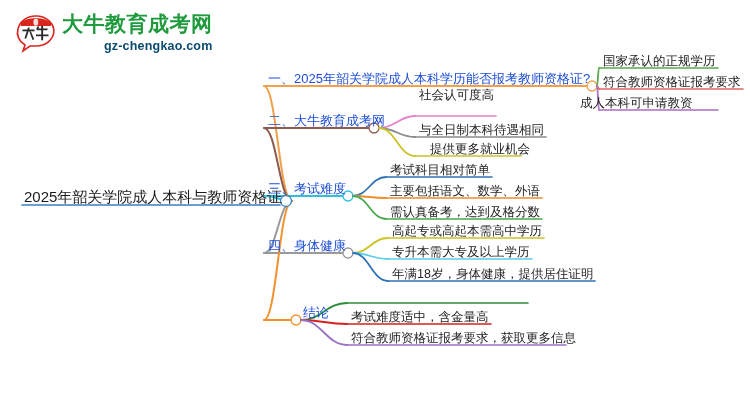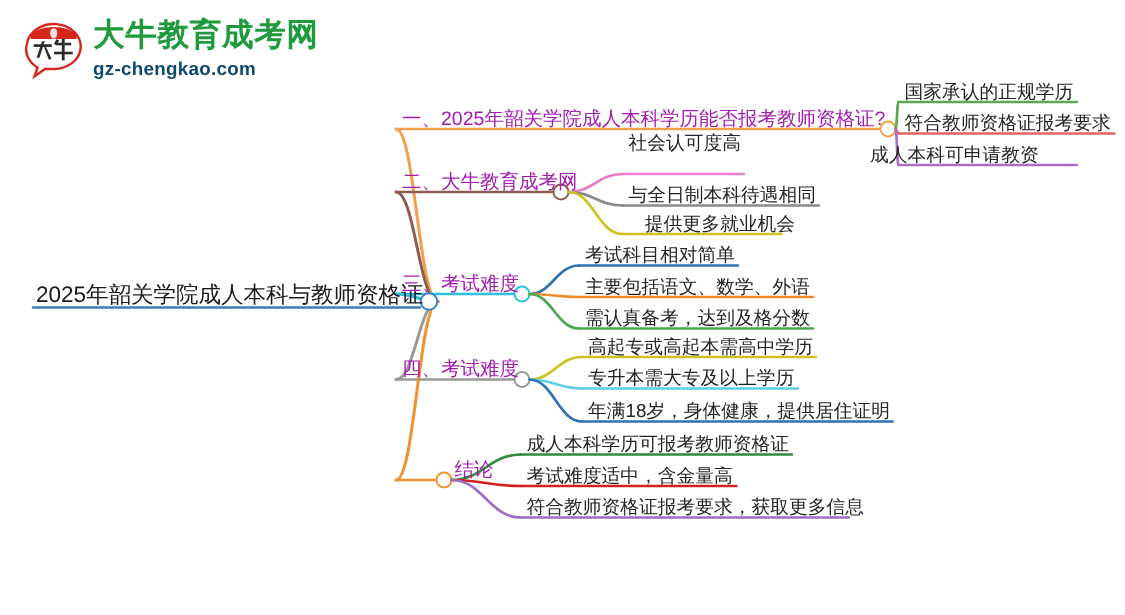--- a/index.html
+++ b/index.html
@@ -15,20 +15,21 @@
     font-family: "Liberation Sans", "DejaVu Sans", sans-serif;
   }
 
   
   #header {
     position: absolute;
     left: 0;
     top: 0;
     width: 750px;
     height: 62px;
+    text-align: right;
   }
   #logo-mark {
     position: absolute;
     left: 14px;
     top: 10px;
     width: 44px;
     height: 44px;
   }
   #brand-text {
     position: absolute;
@@ -75,21 +76,21 @@
     white-space: nowrap;
     color: #2b2b2b;
     line-height: 1;
   }
   .node-root {
     font-size: 15px;
     color: #1a1a1a;
   }
   .node-l1 {
     font-size: 13px;
-    color: #a21caf;
+    color: #1d4ed8;
   }
   .node-l2 {
     font-size: 12.5px;
     color: #242424;
   }
 </style>
 </head>
 <body>
 
 <div id="header">
@@ -162,35 +163,34 @@
       <path d="M 301 320 C 321.7 320, 326.3 345, 347 345" fill="none" stroke="#9a6fc4" stroke-width="1.8" stroke-linecap="round"></path>
       <path d="M 347 345 L 566 345" fill="none" stroke="#9a6fc4" stroke-width="1.6" stroke-linecap="round"></path>
       <circle cx="286" cy="201" r="5.5" fill="#ffffff" stroke="#3a7fc1" stroke-width="1.3"></circle>
     </svg>
 
   <div class="node node-root" id="node-root" style="left: 24px; top: 189px;">2025年韶关学院成人本科与教师资格证</div>
 
   <div class="node node-l1" id="node-b0" style="left: 268px; top: 72px;">一、2025年韶关学院成人本科学历能否报考教师资格证?</div>
   <div class="node node-l1" id="node-b1" style="left: 268px; top: 114px;">二、大牛教育成考网</div>
   <div class="node node-l1" id="node-b2" style="left: 268px; top: 182px;">三、考试难度</div>
-  <div class="node node-l1" id="node-b3" style="left: 268px; top: 239px;">四、考试难度</div>
+  <div class="node node-l1" id="node-b3" style="left: 268px; top: 239px;">四、身体健康</div>
   <div class="node node-l1" id="node-b4" style="left: 268px; top: 306px; margin-left: 35px;">结论</div>
 
   <div class="node node-l2" id="node-b0c0" style="left: 603px; top: 54.5px;">国家承认的正规学历</div>
   <div class="node node-l2" id="node-b0c1" style="left: 603px; top: 75.5px;">符合教师资格证报考要求</div>
   <div class="node node-l2" id="node-b0c2" style="left: 580px; top: 96.5px;">成人本科可申请教资</div>
 
   <div class="node node-l2" id="node-b1c0" style="left: 419px; top: 89px; text-align: right;">社会认可度高</div>
   <div class="node node-l2" id="node-b1c1" style="left: 419px; top: 123.5px;">与全日制本科待遇相同</div>
   <div class="node node-l2" id="node-b1c2" style="left: 419px; top: 142.5px; margin-left: 11px;">提供更多就业机会</div>
 
   <div class="node node-l2" id="node-b2c0" style="left: 390px; top: 163.5px;">考试科目相对简单</div>
   <div class="node node-l2" id="node-b2c1" style="left: 390px; top: 184.5px;">主要包括语文、数学、外语</div>
   <div class="node node-l2" id="node-b2c2" style="left: 390px; top: 205.5px;">需认真备考，达到及格分数</div>
 
   <div class="node node-l2" id="node-b3c0" style="left: 392px; top: 224.5px;">高起专或高起本需高中学历</div>
   <div class="node node-l2" id="node-b3c1" style="left: 392px; top: 245.5px;">专升本需大专及以上学历</div>
   <div class="node node-l2" id="node-b3c2" style="left: 392px; top: 267.5px;">年满18岁，身体健康，提供居住证明</div>
 
-  <div class="node node-l2" id="node-b4c0" style="left: 351px; top: 289.5px;">成人本科学历可报考教师资格证</div>
   <div class="node node-l2" id="node-b4c1" style="left: 351px; top: 310.5px;">考试难度适中，含金量高</div>
   <div class="node node-l2" id="node-b4c2" style="left: 351px; top: 331.5px;">符合教师资格证报考要求，获取更多信息</div>
 </div>
 
 </body></html>

